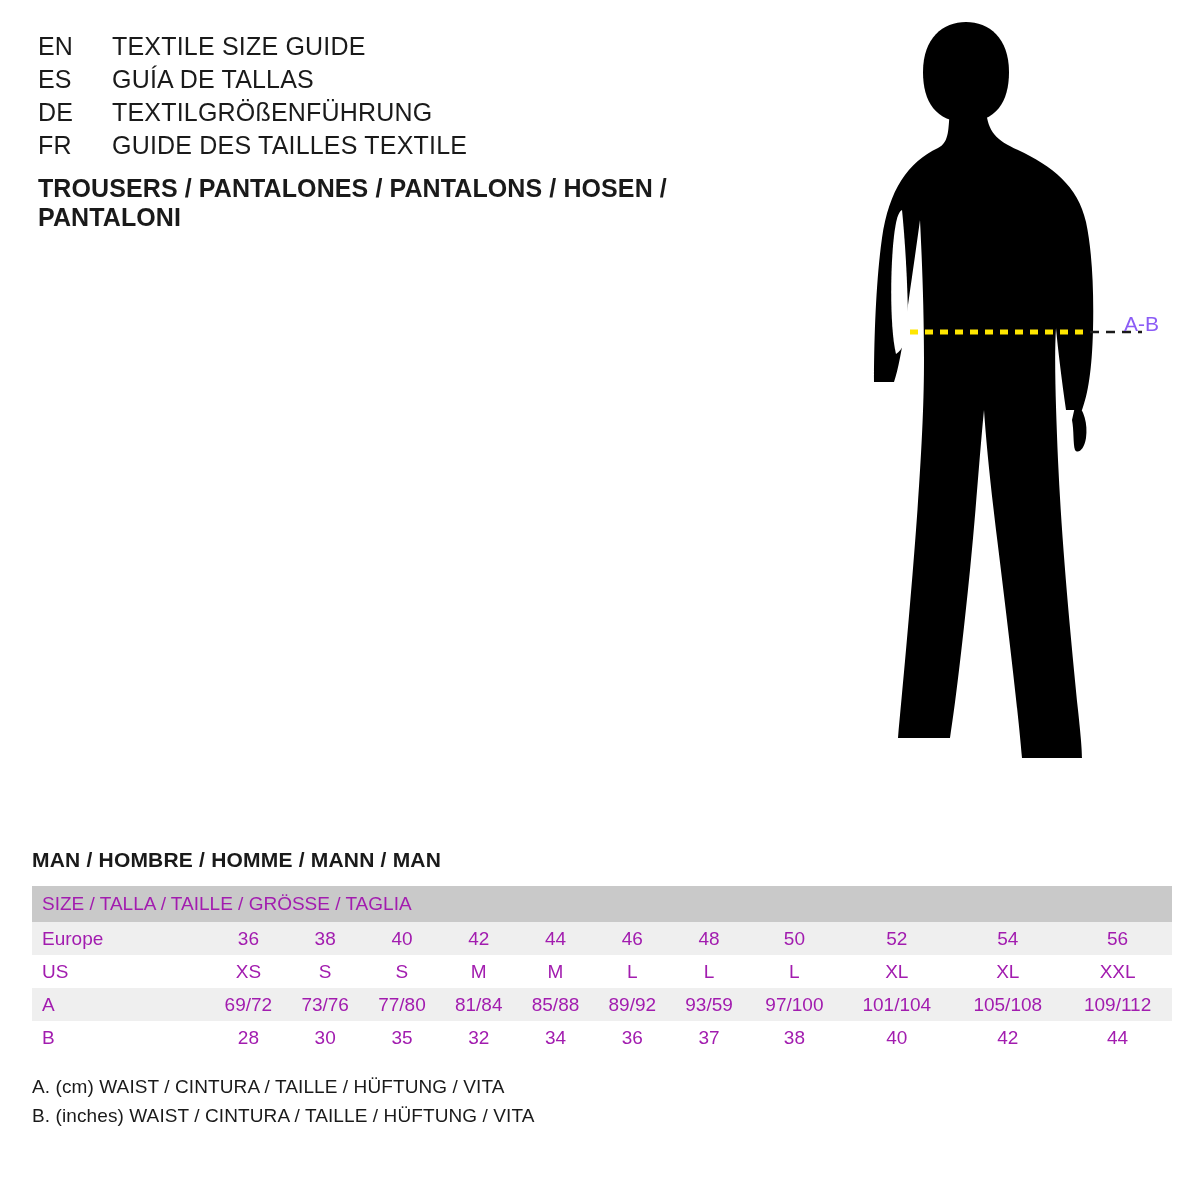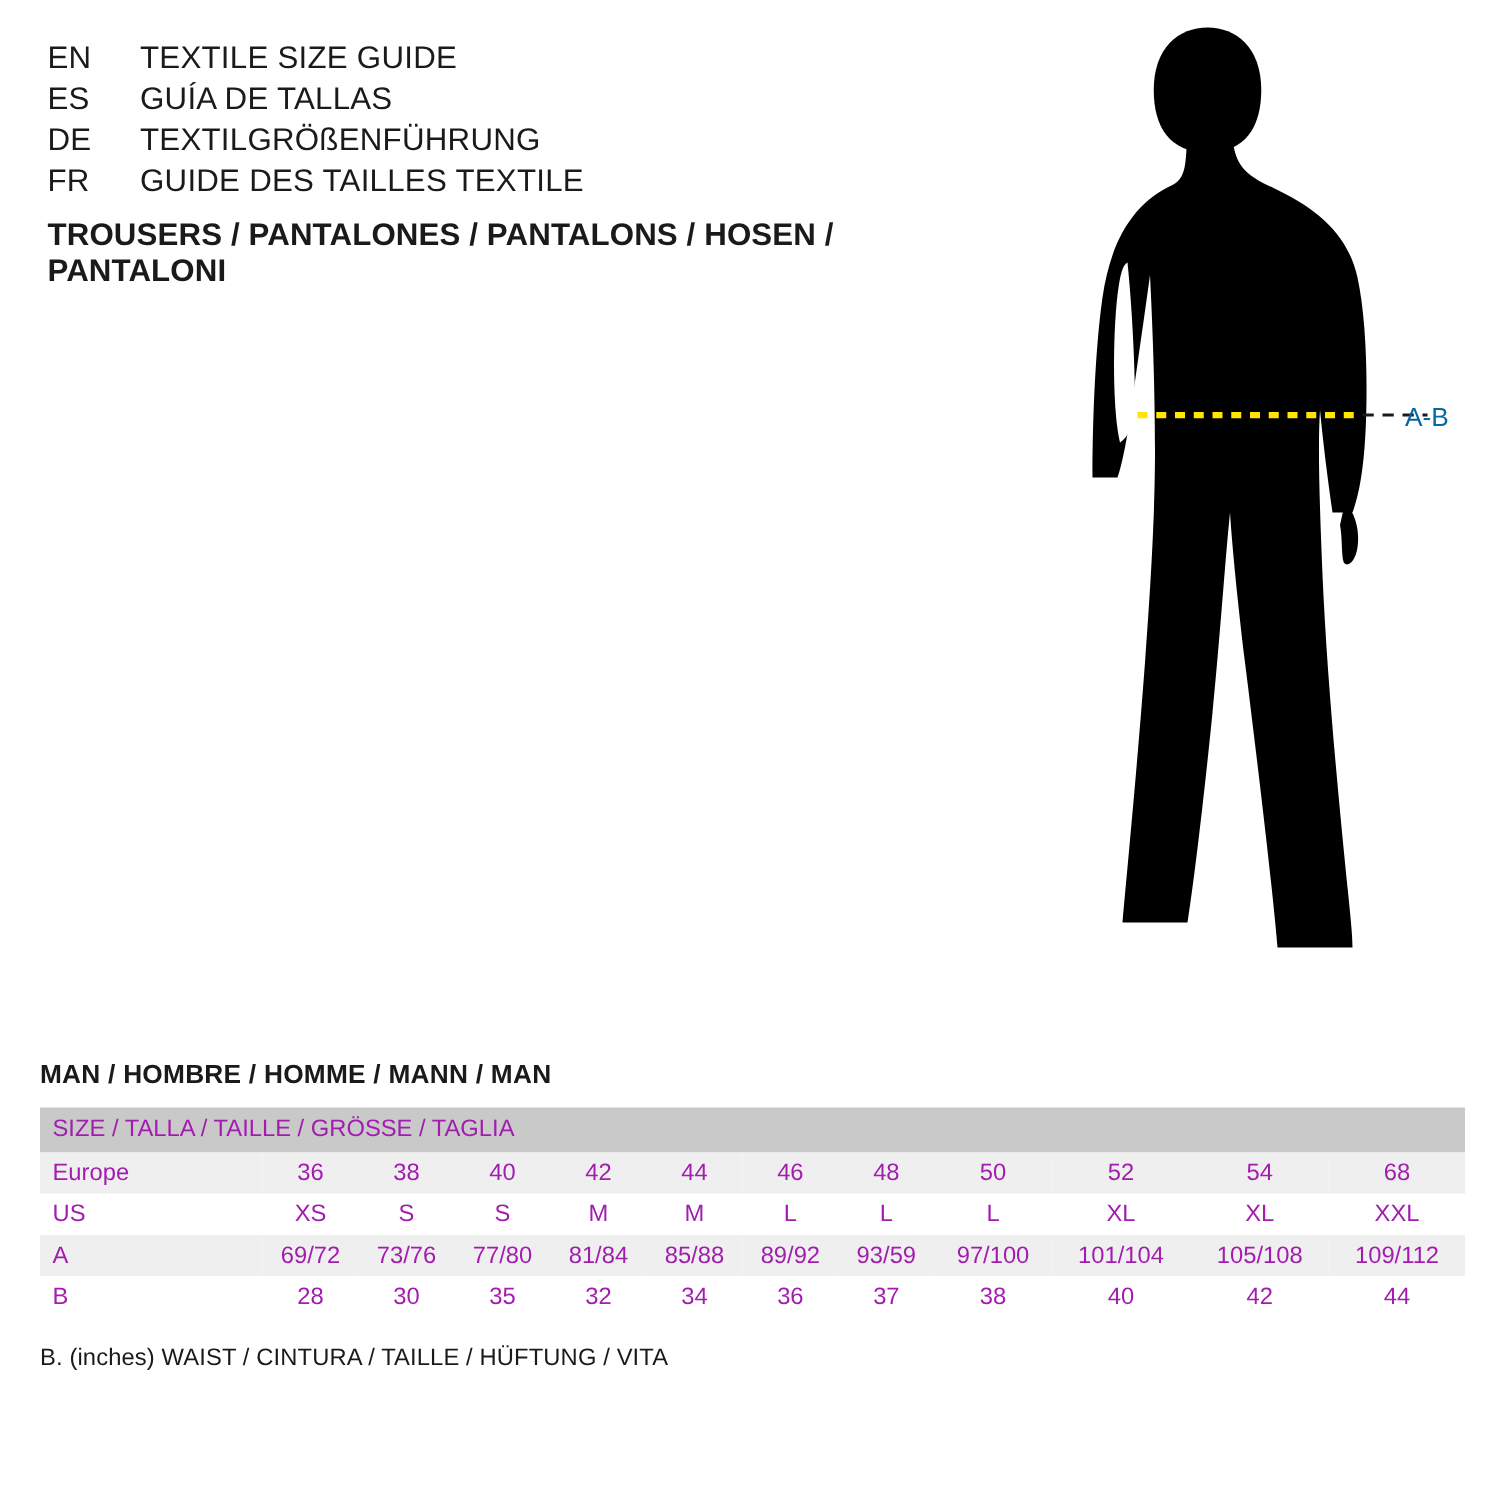--- a/index.html
+++ b/index.html
@@ -51,23 +51,23 @@
     top: 10px;
     width: 400px;
     height: 790px;
   }
   #figure-svg {
     display: block;
   }
   #ab-label {
     position: absolute;
     left: 334px;
-    top: 313px;
+    top: 302px;
     font-size: 21px;
-    color: #0369a1;
+    color: #8b5cf6;
     font-family: "Liberation Sans", sans-serif;
   }
 
   
   #table-block {
     position: absolute;
     left: 32px;
     top: 848px;
     width: 1140px;
   }
@@ -202,21 +202,21 @@
         <td>36</td>
         <td>38</td>
         <td>40</td>
         <td>42</td>
         <td>44</td>
         <td>46</td>
         <td>48</td>
         <td>50</td>
         <td>52</td>
         <td>54</td>
-        <td>68</td>
+        <td>56</td>
       </tr>
 
       <tr class="band-white">
         <td class="row-head">US</td>
         <td>XS</td>
         <td>S</td>
         <td>S</td>
         <td>M</td>
         <td>M</td>
         <td>L</td>
@@ -253,15 +253,16 @@
         <td>37</td>
         <td>38</td>
         <td>40</td>
         <td>42</td>
         <td>44</td>
       </tr>
     </tbody>
   </table>
 
   <div id="footnotes">
+    <div class="footnote">A. (cm) WAIST / CINTURA / TAILLE / HÜFTUNG / VITA</div>
     <div class="footnote">B. (inches) WAIST / CINTURA / TAILLE / HÜFTUNG / VITA</div>
   </div>
 </div>
 
 </body></html>

